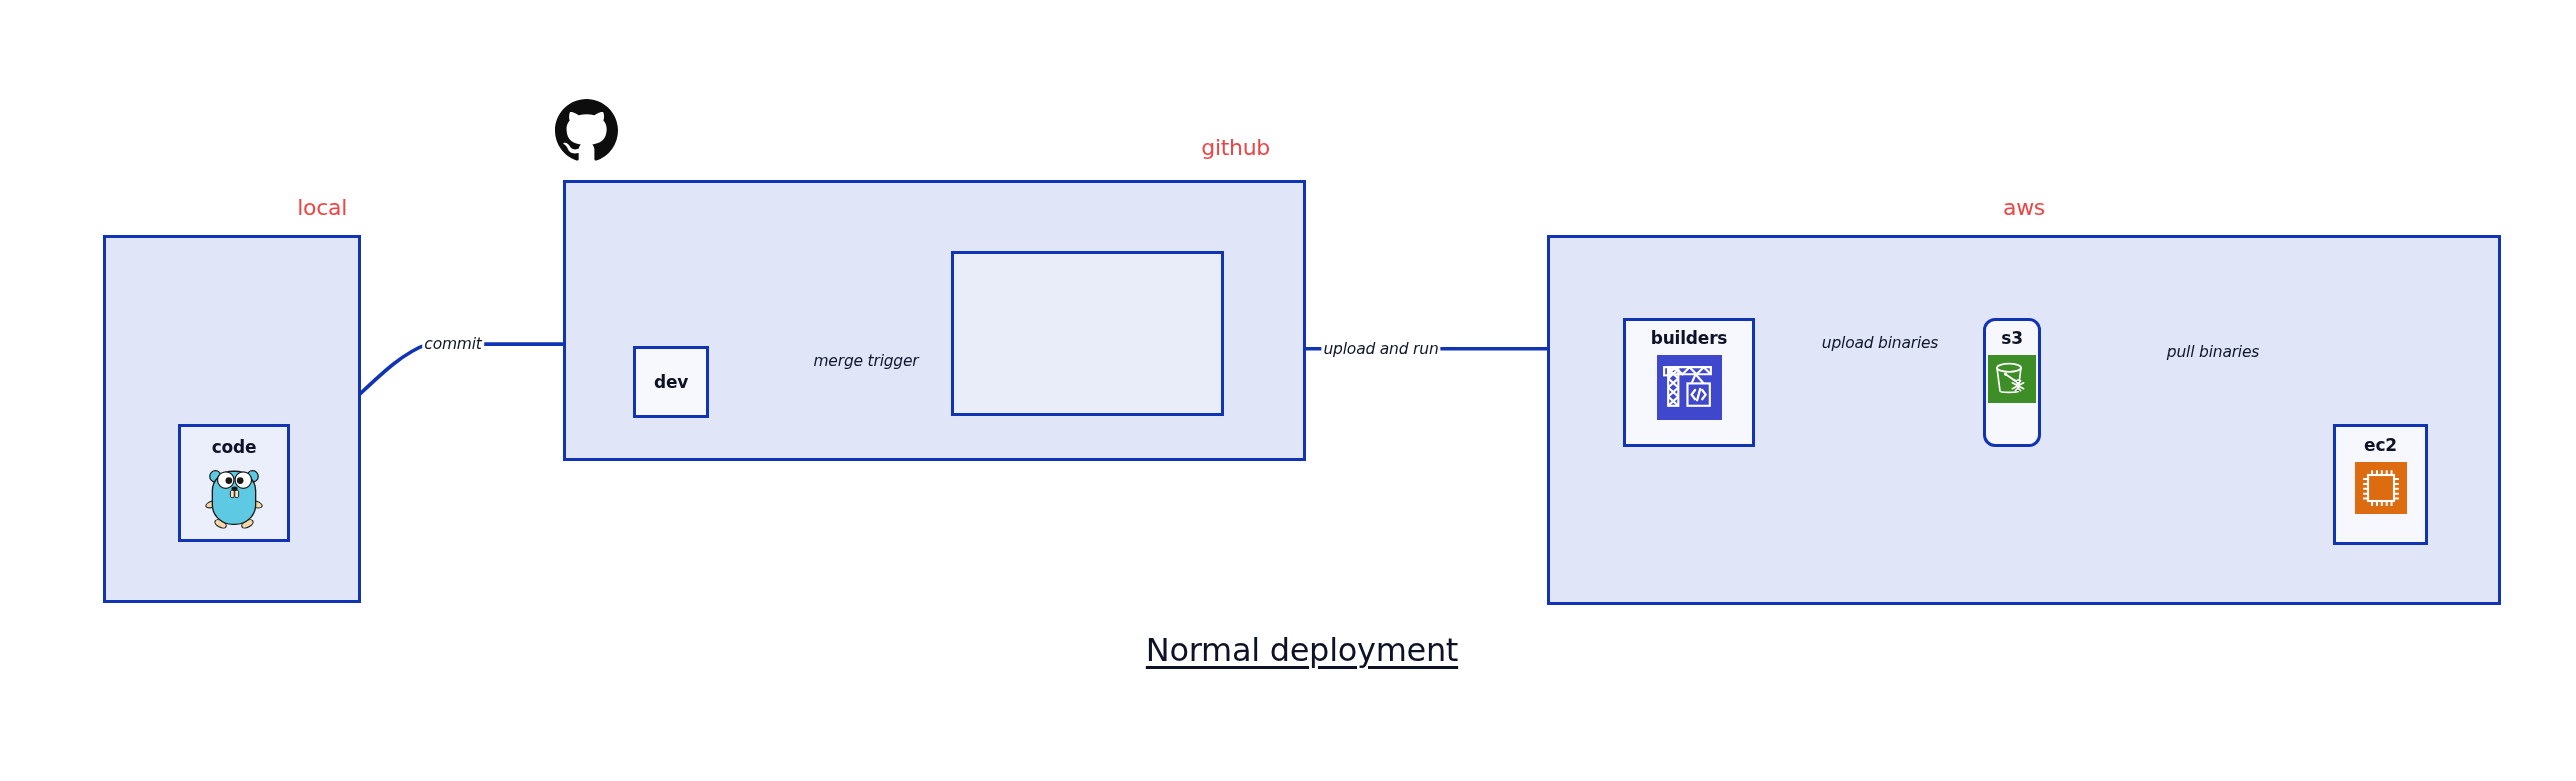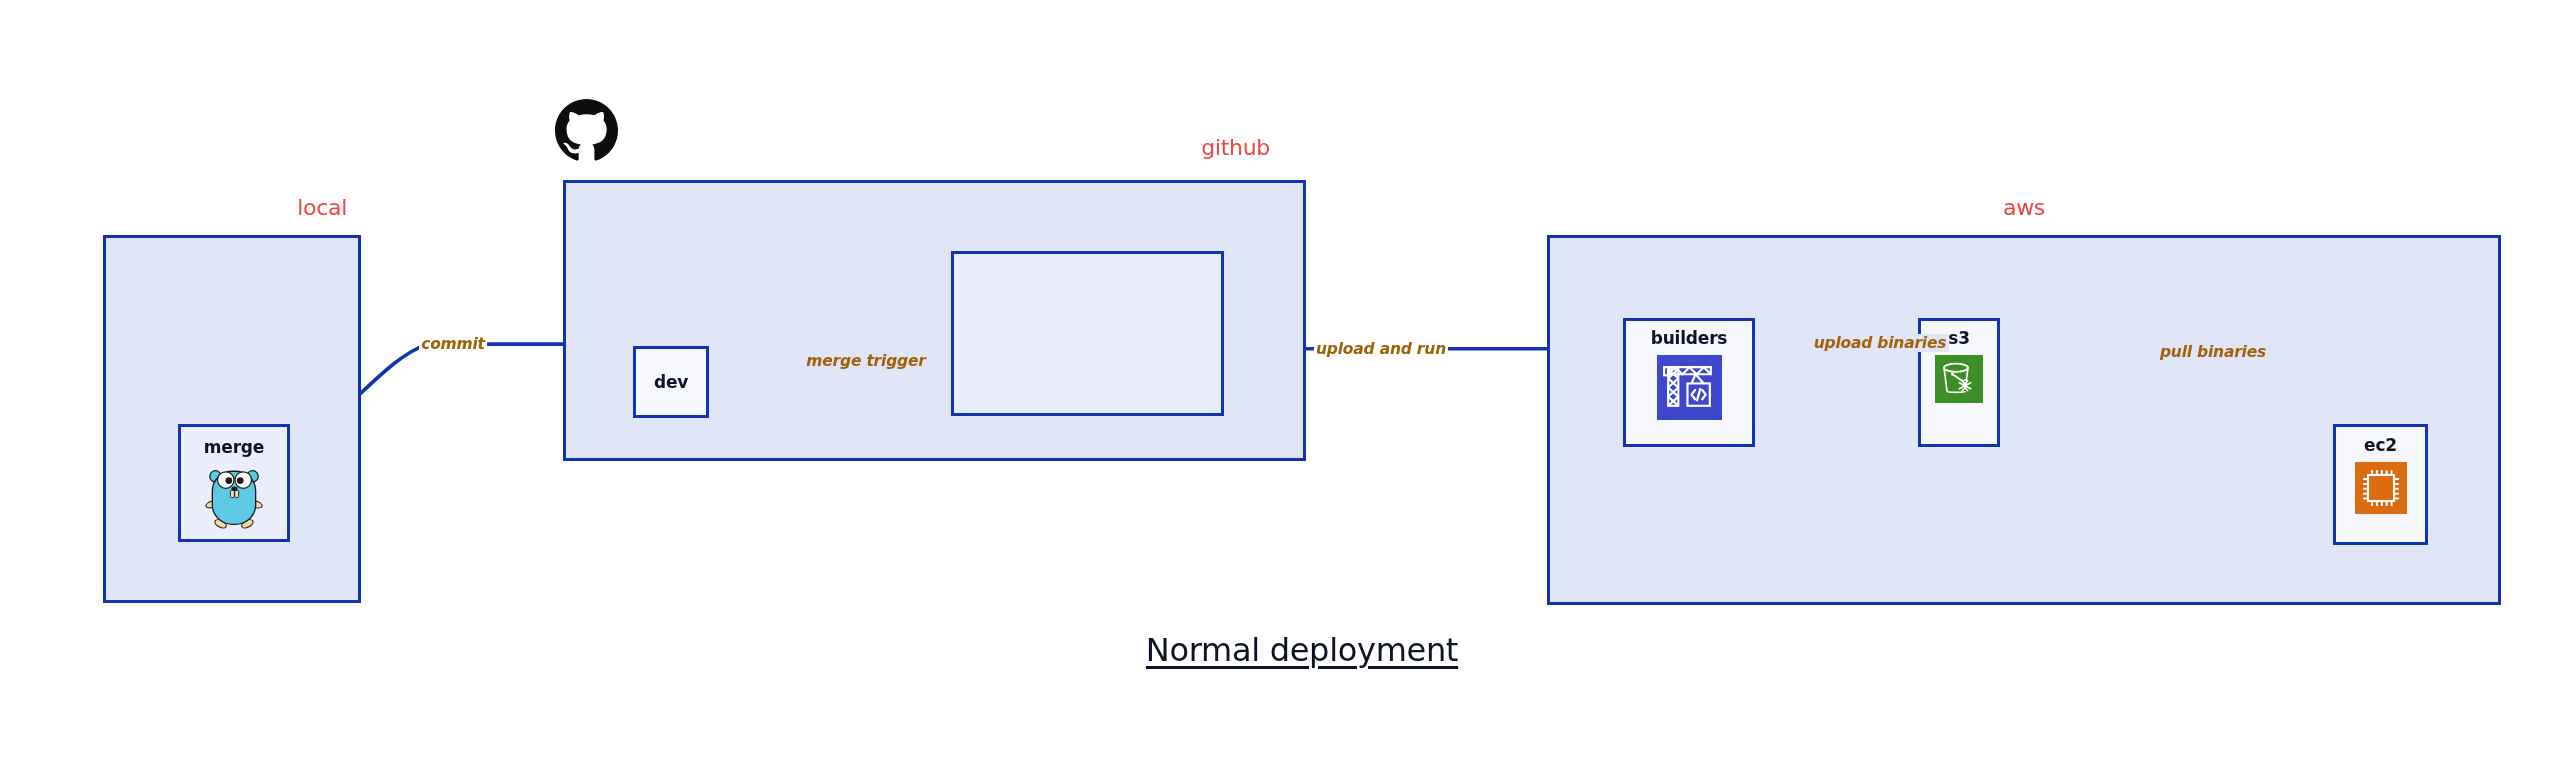--- a/index.html
+++ b/index.html
@@ -68,27 +68,26 @@
     white-space: nowrap;
     letter-spacing: -0.2px;
   }
 
   
   .edge-label {
     position: absolute;
     font-family: "DejaVu Sans", sans-serif;
     font-style: italic;
     font-size: 15.5px;
-    color: #a16207;
+    color: #0f172a;
     white-space: nowrap;
     background: #ffffff;
     padding: 0 2.1px;
     transform: translate(-50%, -50%);
     letter-spacing: -0.2px;
-    font-weight: bold;
   }
   .edge-label.on-group { background: #E0E5F8; text-align: center; }
   .edge-label.on-white { background: #ffffff; }
 
   
   #page-title {
     position: absolute;
     font-family: "DejaVu Sans", sans-serif;
     font-size: 32px;
     font-weight: 400;
@@ -151,21 +150,21 @@
            -.28-.15-.68-.52-.01-.53.63-.01 1.08.58 1.23.82.72 1.21 1.87.87 2.33.66
            .07-.52.28-.87.51-1.07-1.78-.2-3.64-.89-3.64-3.95 0-.87.31-1.59.82-2.15
            -.08-.2-.36-1.02.08-2.12 0 0 .67-.21 2.2.82.64-.18 1.32-.27 2-.27s1.36.09 2 .27
            c1.53-1.04 2.2-.82 2.2-.82.44 1.1.16 1.92.08 2.12.51.56.82 1.27.82 2.15
            0 3.07-1.87 3.75-3.65 3.95.29.25.54.73.54 1.48 0 1.07-.01 1.93-.01 2.2
            0 .21.15.46.55.38A8.012 8.012 0 0 0 16 8c0-4.42-3.58-8-8-8z"></path>
     </svg>
   </div>
 
   <div class="node-box" style="left:178px; top:384px; width:112px; height:118px; z-index:5;">
-    <div class="node-label" style="margin-top:10.3px;">merge</div>
+    <div class="node-label" style="margin-top:10.3px;">code</div>
     <div class="icon-tile" style="margin-top:6.2px;">
       <svg width="62" height="66" viewBox="0 0 120 128" aria-hidden="true">
 
         <ellipse cx="18" cy="80" rx="13" ry="6" fill="#F6D7A8" stroke="#1a1a1a" stroke-width="2.2" transform="rotate(-18 18 80)"></ellipse>
         <ellipse cx="102" cy="80" rx="13" ry="6" fill="#F6D7A8" stroke="#1a1a1a" stroke-width="2.2" transform="rotate(18 102 80)"></ellipse>
 
         <ellipse cx="34" cy="118" rx="12" ry="6.5" fill="#F6D7A8" stroke="#1a1a1a" stroke-width="2.2" transform="rotate(28 34 118)"></ellipse>
         <ellipse cx="86" cy="118" rx="12" ry="6.5" fill="#F6D7A8" stroke="#1a1a1a" stroke-width="2.2" transform="rotate(-28 86 118)"></ellipse>
 
         <circle cx="24" cy="26" r="11" fill="#5DC9E2" stroke="#1a1a1a" stroke-width="2.4"></circle>
@@ -213,21 +212,21 @@
         </g>
         <g fill="none" stroke="#ffffff" stroke-width="2.3" stroke-linecap="round" stroke-linejoin="round">
           <path d="M37.5 34.5 L34 39 L37.5 43.5"></path>
           <path d="M44.5 34.5 L48 39 L44.5 43.5"></path>
           <path d="M42.5 33.5 L39.5 44.5"></path>
         </g>
       </svg>
     </div>
   </div>
 
-  <div class="node-box white" style="left:1918px; top:278px; width:82px; height:129px; z-index:5;">
+  <div class="node-box white" style="left:1983px; top:278px; width:58px; height:129px; z-index:5;border-radius:12px;">
     <div class="node-label" style="margin-top:7.2px;">s3</div>
     <div class="icon-tile" style="margin-top:7.2px;">
       <svg width="48" height="48" viewBox="0 0 64 64" aria-hidden="true">
         <rect x="0" y="0" width="64" height="64" fill="#3E8E28"></rect>
         <g fill="none" stroke="#ffffff" stroke-width="2.3" stroke-linejoin="round" stroke-linecap="round">
 
           <ellipse cx="28" cy="17" rx="16" ry="5.4"></ellipse>
           <path d="M12 17 L16 48 C16 50.4 40 50.4 40 48 L44 17"></path>
 
           <path d="M24 26 L37 35"></path>

